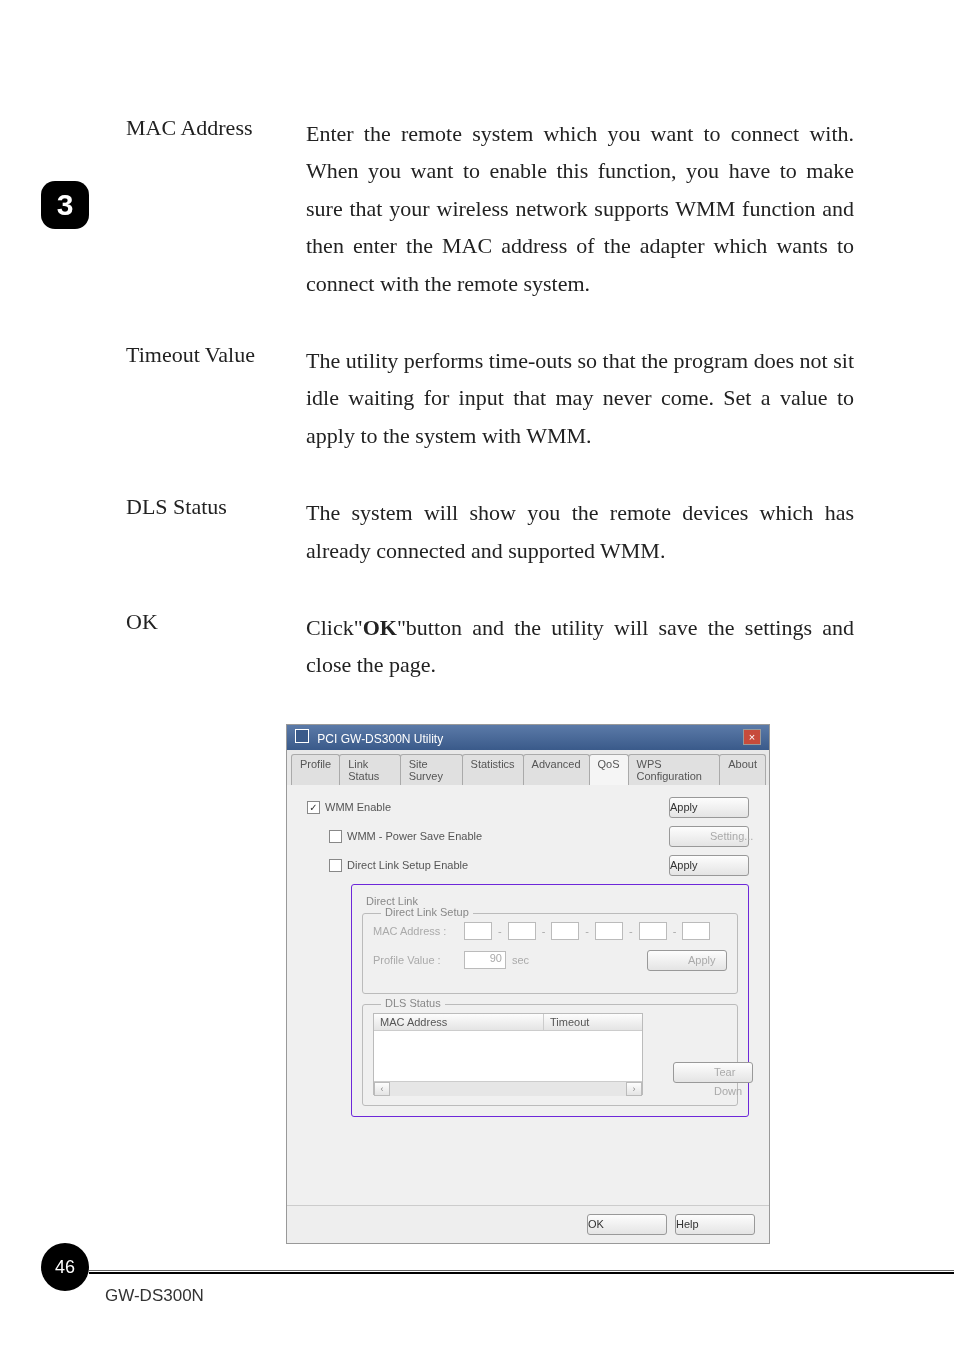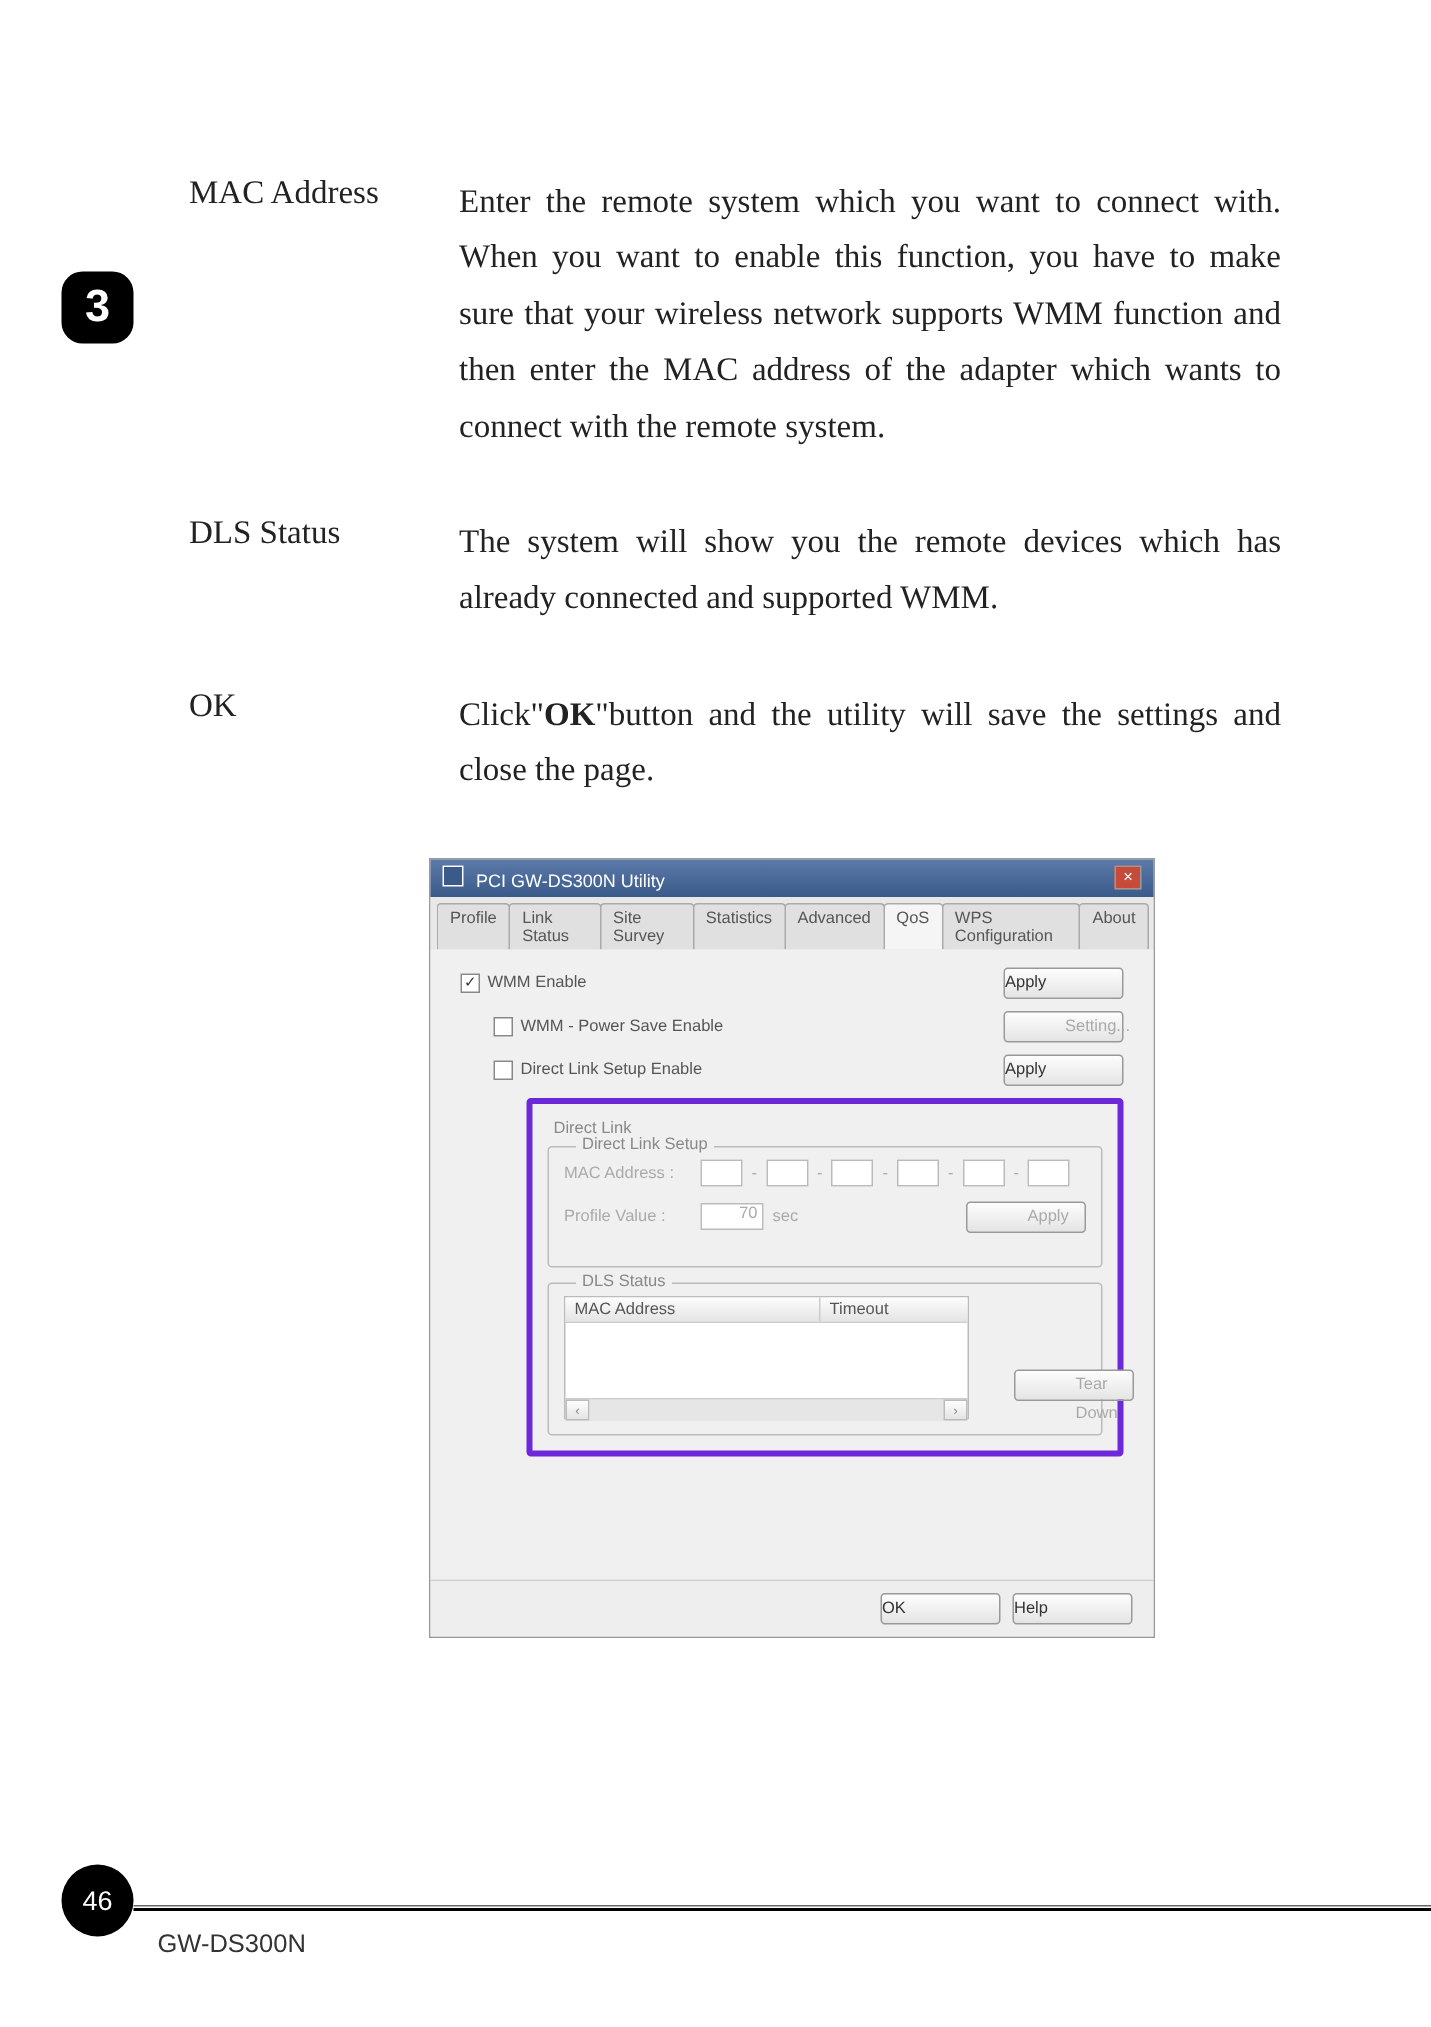--- a/index.html
+++ b/index.html
@@ -149,21 +149,21 @@
       border-radius: 3px;
       font-size: 11px;
       line-height: 19px;
       color: #333;
     }
     .btn.disabled {
       color: #aaa;
       padding-left: 40px;
     }
     .fieldset {
-      border: 4px solid #6d28d9;
+      border: 1px solid #6d28d9;
       border-radius: 3px;
       padding: 10px 10px;
       margin-top: 2px;
     }
     .fieldset-label {
       font-size: 11px;
       color: #888;
       margin-top: -17px;
       margin-bottom: 6px;
       background: #f0f0f0;
@@ -324,20 +324,24 @@
 
 <div class="chapter-badge">3</div>
 
 <div class="content">
 
   <div class="def-row">
     <div class="def-term">MAC Address</div>
     <div class="def-desc">Enter the remote system which you want to connect with. When you want to enable this function, you have to make sure that your wireless network supports WMM function and then enter the MAC address of the adapter which wants to connect with the remote system.</div>
   </div>
 
+  <div class="def-row">
+    <div class="def-term">Timeout Value</div>
+    <div class="def-desc">The utility performs time-outs so that the program does not sit idle waiting for input that may never come. Set a value to apply to the system with WMM.</div>
+  </div>
 
   <div class="def-row">
     <div class="def-term">DLS Status</div>
     <div class="def-desc">The system will show you the remote devices which has already connected and supported WMM.</div>
   </div>
 
   <div class="def-row">
     <div class="def-term">OK</div>
     <div class="def-desc">
       <span>Click"</span><b>OK</b><span>"button and the utility will save the settings and close the page.</span>
@@ -404,21 +408,21 @@
             <div class="mac-box"></div>
               <span class="mac-sep">-</span>
             <div class="mac-box"></div>
               <span class="mac-sep">-</span>
             <div class="mac-box"></div>
               <span class="mac-sep">-</span>
             <div class="mac-box"></div>
           </div>
           <div class="mac-row">
             <span class="mac-label">Profile Value :</span>
-            <div class="timeout-input">70</div>
+            <div class="timeout-input">90</div>
             <span style="color:#aaa">sec</span>
             <div style="flex:1"></div>
             <div class="btn disabled">Apply</div>
           </div>
         </div>
 
         <div class="dls-status">
           <div class="inner-label">DLS Status</div>
           <div class="dls-table">
             <div class="dls-list">

